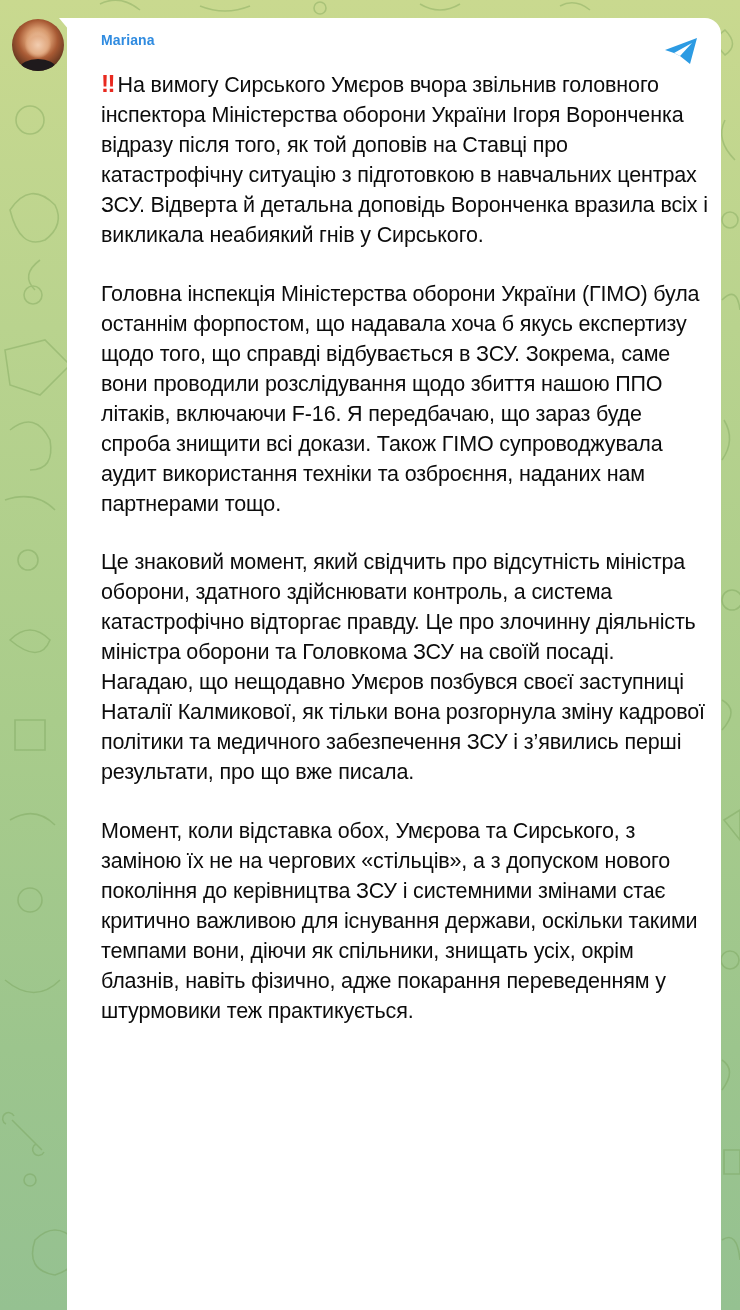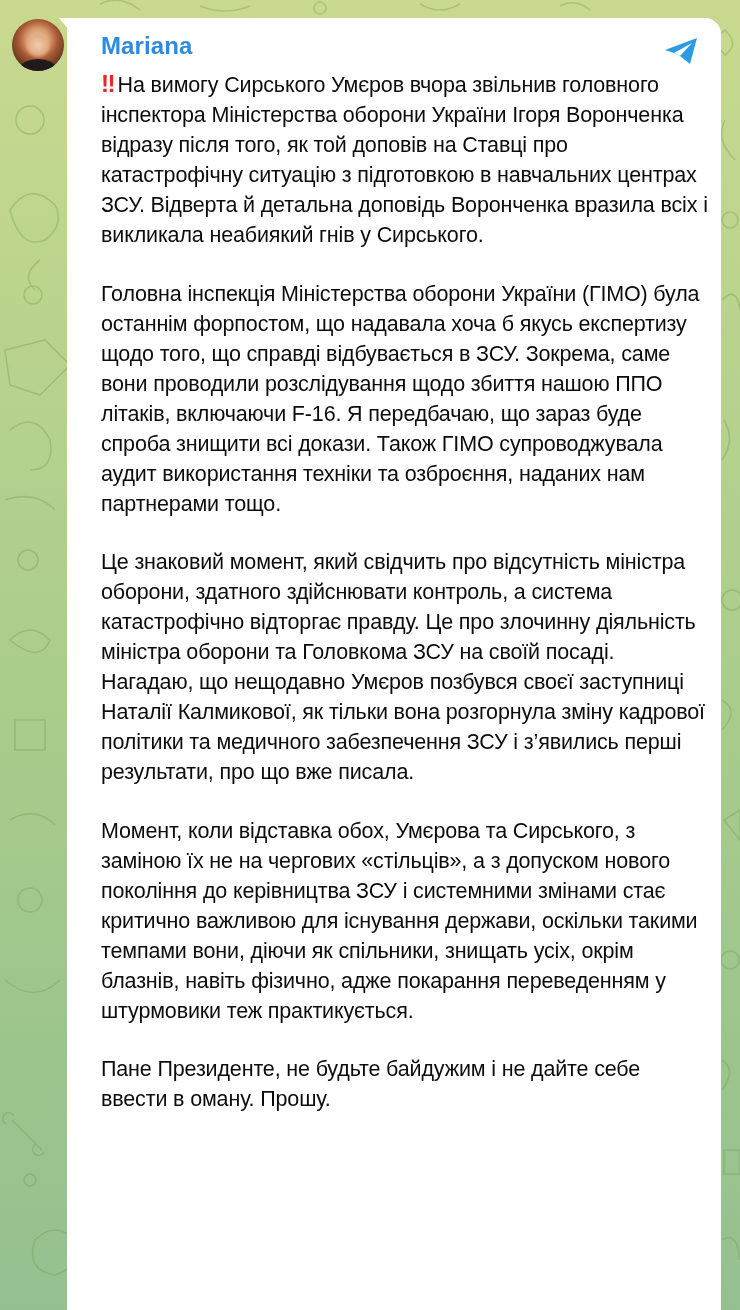--- a/index.html
+++ b/index.html
@@ -60,21 +60,21 @@
     top: 0;
     width: 10px;
     height: 12px;
     background: #ffffff;
     clip-path: polygon(0 0, 100% 0, 100% 100%);
   }
   .sender {
     position: absolute;
     left: 34px;
     top: 14px;
-    font-size: 24px;
+    font-size: 14px;
     font-weight: bold;
     color: #2f8be0;
     letter-spacing: 0.1px;
   }
   .share-icon {
     position: absolute;
     right: 22px;
     top: 18px;
     width: 36px;
     height: 30px;
@@ -154,15 +154,14 @@
   <svg class="share-icon" viewBox="0 0 36 30" xmlns="http://www.w3.org/2000/svg">
     <path d="M2 14 L34 2 L27 28 L17 20 L11 17 Z" fill="#2c9be3"></path>
     <path d="M11 17 L29 7 L17 20 Z" fill="#ffffff"></path>
   </svg>
 
   <div class="message">
     <p><span class="bang">‼</span><span>На вимогу Сирського Умєров вчора звільнив головного інспектора Міністерства оборони України Ігоря Воронченка відразу після того, як той доповів на Ставці про катастрофічну ситуацію з підготовкою в навчальних центрах ЗСУ. Відверта й детальна доповідь Воронченка вразила всіх і викликала неабиякий гнів у Сирського.</span></p>
     <p>Головна інспекція Міністерства оборони України (ГІМО) була останнім форпостом, що надавала хоча б якусь експертизу щодо того, що справді відбувається в ЗСУ. Зокрема, саме вони проводили розслідування щодо збиття нашою ППО літаків, включаючи F-16. Я передбачаю, що зараз буде спроба знищити всі докази. Також ГІМО супроводжувала аудит використання техніки та озброєння, наданих нам партнерами тощо.</p>
     <p>Це знаковий момент, який свідчить про відсутність міністра оборони, здатного здійснювати контроль, а система катастрофічно відторгає правду. Це про злочинну діяльність міністра оборони та Головкома ЗСУ на своїй посаді. Нагадаю, що нещодавно Умєров позбувся своєї заступниці Наталії Калмикової, як тільки вона розгорнула зміну кадрової політики та медичного забезпечення ЗСУ і з’явились перші результати, про що вже писала.</p>
     <p>Момент, коли відставка обох, Умєрова та Сирського, з заміною їх не на чергових «стільців», а з допуском нового покоління до керівництва ЗСУ і системними змінами стає критично важливою для існування держави, оскільки такими темпами вони, діючи як спільники, знищать усіх, окрім блазнів, навіть фізично, адже покарання переведенням у штурмовики теж практикується.</p>
-    <p>Пане Президенте, не будьте байдужим і не дайте себе ввести в оману. Прошу.</p>
   </div>
 </div>
 
 </body></html>

